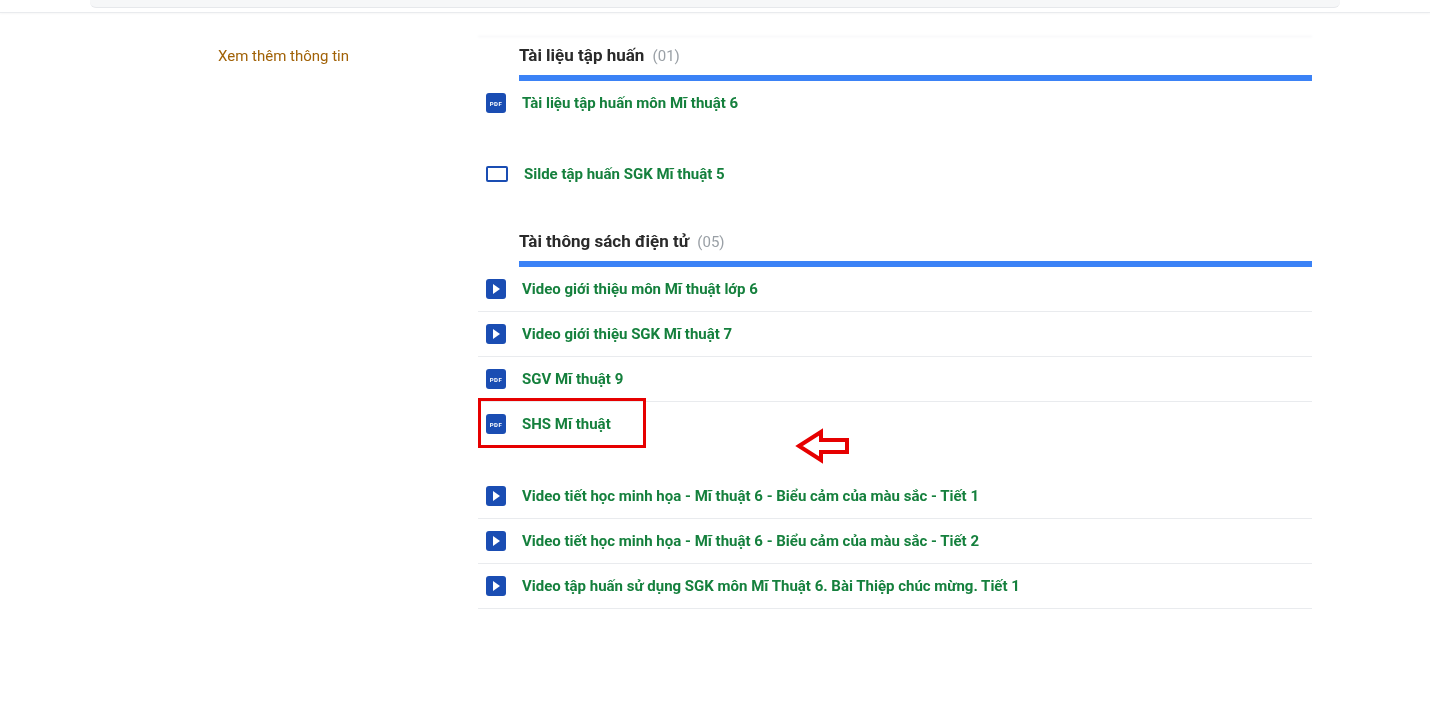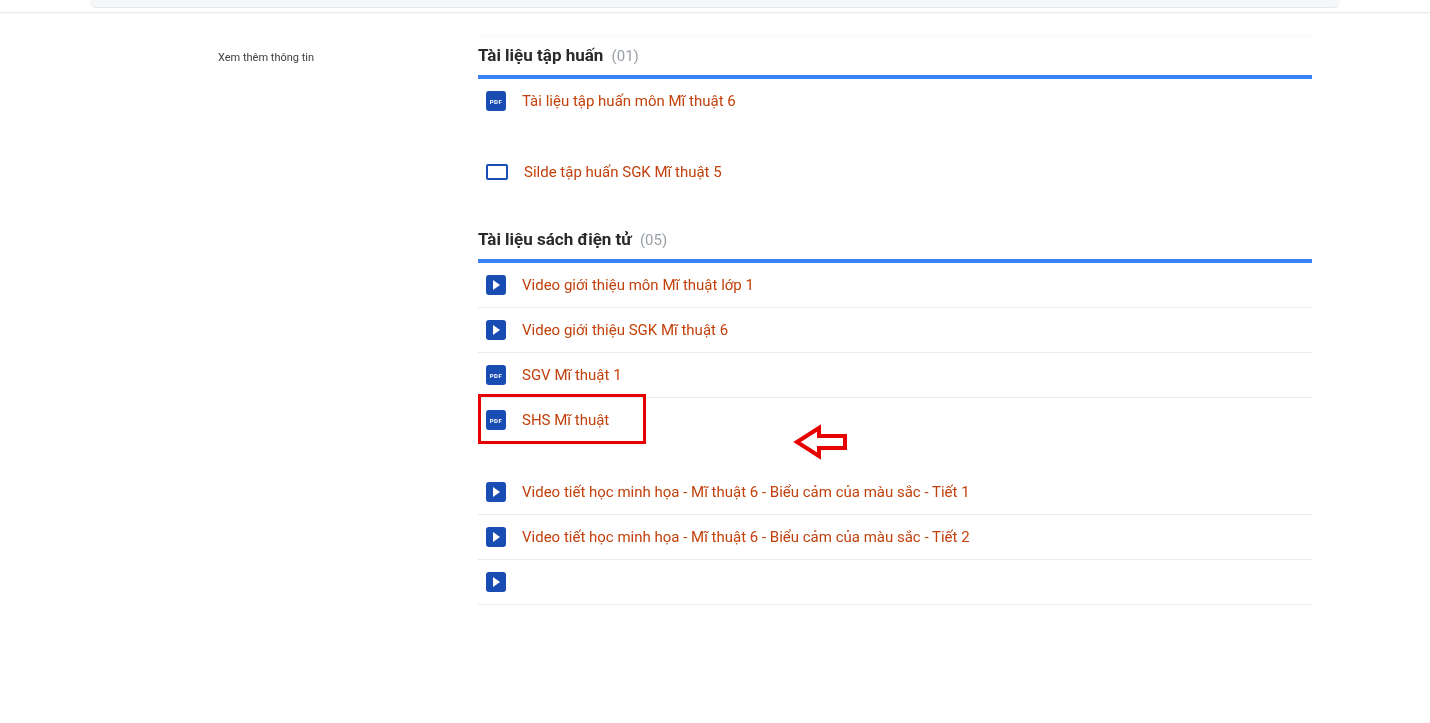--- a/index.html
+++ b/index.html
@@ -28,39 +28,40 @@
     display: flex;
     align-items: flex-start;
     padding: 0 90px 40px 90px;
   }
   .sidebar {
     width: 360px;
     min-width: 360px;
     padding-top: 28px;
   }
   .see-more {
-    color: #404040;
-    font-size: 11px;
+    color: #a16207;
+    font-size: 15px;
     cursor: pointer;
     padding-left: 128px;
   }
   .content {
     flex: 1;
     padding-left: 28px;
     padding-right: 28px;
   }
   .section {
     margin-bottom: 28px;
   }
   .section-heading {
     font-weight: 700;
     font-size: 17px;
     color: #2a2a2a;
     padding: 8px 0 10px 0;
-    border-bottom: 4px solid #3b82f6;
+    border-bottom: 6px solid #3b82f6;
+    margin-left: 41px;
   }
   .section-heading .count {
     font-weight: 400;
     color: #9aa0a6;
     font-size: 15px;
     margin-left: 4px;
   }
   .item {
     display: flex;
     align-items: center;
@@ -98,22 +99,23 @@
   }
   .icon-video::after {
     content: "";
     position: absolute;
     left: 7px; top: 5px;
     border-left: 7px solid #fff;
     border-top: 5px solid transparent;
     border-bottom: 5px solid transparent;
   }
   .item-title {
-    color: #c2410c;
-    font-size: 15px;
+    color: #15803d;
+    font-size: 15px;
+    font-weight: bold;
   }
   .highlight-box {
     position: absolute;
     border: 3px solid #e60000;
     width: 168px;
     height: 50px;
     pointer-events: none;
     margin-left: -8px;
     margin-top: -2px;
   }
@@ -170,34 +172,34 @@
 
     <section class="section">
       <div class="item">
         <span class="icon-box icon-slide"></span>
         <span class="item-title">Silde tập huấn SGK Mĩ thuật 5</span>
       </div>
     </section>
 
     <section class="section">
       <h3 class="section-heading">
-        <span>Tài liệu sách điện tử</span>
+        <span>Tài thông sách điện tử</span>
         <span class="count">(05)</span>
       </h3>
       <div class="item">
         <span class="icon-box icon-video"></span>
-        <span class="item-title">Video giới thiệu môn Mĩ thuật lớp 1</span>
-      </div>
-      <div class="item">
-        <span class="icon-box icon-video"></span>
-        <span class="item-title">Video giới thiệu SGK Mĩ thuật 6</span>
+        <span class="item-title">Video giới thiệu môn Mĩ thuật lớp 6</span>
+      </div>
+      <div class="item">
+        <span class="icon-box icon-video"></span>
+        <span class="item-title">Video giới thiệu SGK Mĩ thuật 7</span>
       </div>
       <div class="item">
         <span class="icon-box icon-pdf">PDF</span>
-        <span class="item-title">SGV Mĩ thuật 1</span>
+        <span class="item-title">SGV Mĩ thuật 9</span>
       </div>
       <div class="item row-highlight">
         <span class="icon-box icon-pdf">PDF</span>
         <span class="item-title">SHS Mĩ thuật</span>
         <div class="highlight-box"></div>
         <div class="arrow-wrap">
           <svg class="arrow" viewBox="0 0 60 48">
             <path d="M8 24 L30 10 L30 18 L56 18 L56 30 L30 30 L30 38 Z" fill="none" stroke="#e60000" stroke-width="4" stroke-linejoin="miter"></path>
           </svg>
         </div>
@@ -208,20 +210,21 @@
       <div class="item">
         <span class="icon-box icon-video"></span>
         <span class="item-title">Video tiết học minh họa - Mĩ thuật 6 - Biểu cảm của màu sắc - Tiết 1</span>
       </div>
       <div class="item">
         <span class="icon-box icon-video"></span>
         <span class="item-title">Video tiết học minh họa - Mĩ thuật 6 - Biểu cảm của màu sắc - Tiết 2</span>
       </div>
       <div class="item">
         <span class="icon-box icon-video"></span>
+        <span class="item-title">Video tập huấn sử dụng SGK môn Mĩ Thuật 6. Bài Thiệp chúc mừng. Tiết 1</span>
       </div>
       <div class="item">
         
         
       </div>
     </section>
 
   </main>
 </div>
 

